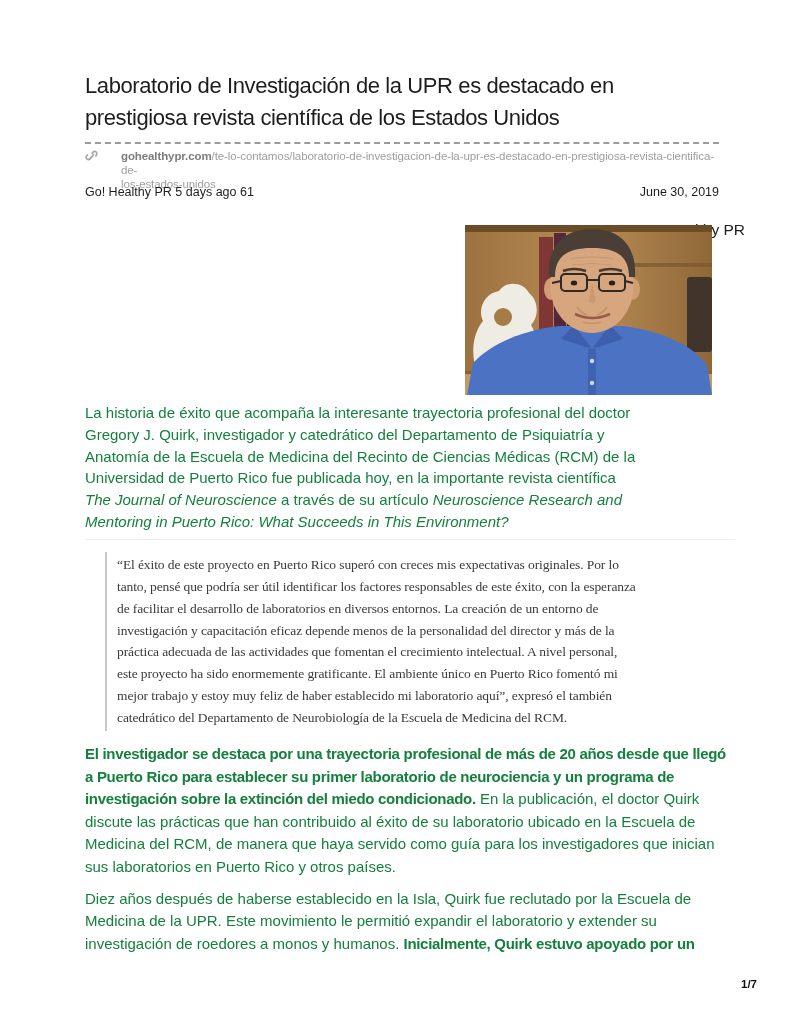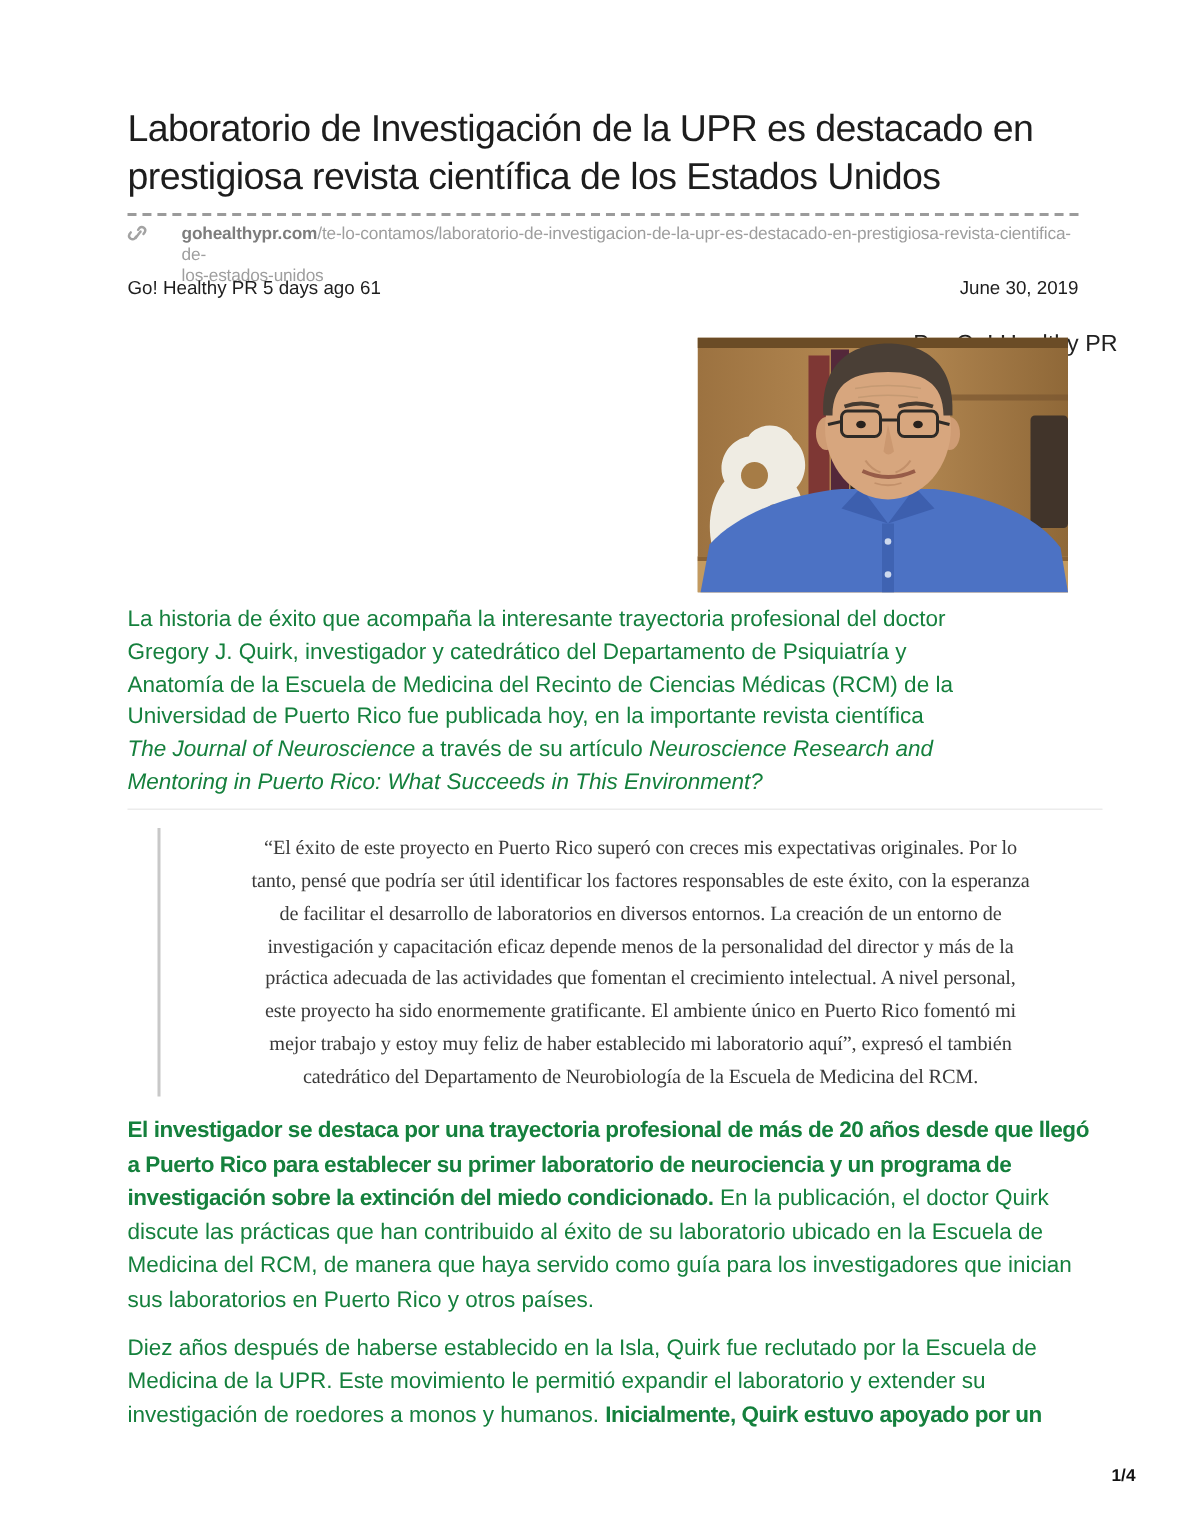--- a/index.html
+++ b/index.html
@@ -1,38 +1,38 @@
 <!DOCTYPE html>
 <html><head>
 <meta charset="utf-8">
 <style>
   html,body{margin:0;padding:0;background:#ffffff;}
   .page{position:relative;width:791px;height:1024px;background:#ffffff;overflow:hidden;
         font-family:"Liberation Sans","DejaVu Sans",sans-serif;color:#212121;}
   .content{position:absolute;left:85px;top:70px;width:660px;}
-  .title{margin:0;font-size:25px;line-height:32px;font-weight:400;letter-spacing:-0.4px;
+  .title{margin:0;font-size:22px;line-height:32px;font-weight:400;letter-spacing:-0.4px;
          color:#1d1d1d;white-space:pre-line;}
   .dashed-sep{margin-top:8px;width:634px;height:0;border-top:2px dashed #9b9b9b;}
   .source-row{margin-top:5px;display:flex;align-items:flex-start;gap:22px;width:640px;}
   .link-icon{flex:0 0 auto;margin-top:1px;transform:rotate(-8deg);}
   .source-url{font-size:11.5px;line-height:14px;letter-spacing:-0.1px;color:#9e9e9e;
               white-space:pre-line;cursor:pointer;}
   .source-url strong{color:#7d7d7d;font-weight:700;}
   .meta-row{margin-top:-6px;display:flex;justify-content:space-between;align-items:baseline;
             width:634px;font-size:12.5px;line-height:15px;color:#1d1d1d;position:relative;}
   .hero{position:relative;margin-top:20px;height:182px;}
   .byline{margin:0;font-size:15.5px;line-height:19px;text-align:right;}
   .photo{position:absolute;left:380px;top:5px;width:247px;height:170px;}
   .para{margin:0;width:660px;font-size:15px;line-height:21.8px;color:#15803d;white-space:pre-line;}
   .para em{font-style:italic;}
   .para strong{font-weight:700;letter-spacing:-0.3px;}
   .thin-sep{margin-top:6px;width:650px;height:0;border-top:1px solid #ececec;}
   .quote{margin:12px 0 0 20px;padding:2px 0 2px 10px;border-left:2px solid #c8c8c8;width:620px;
          font-family:"Liberation Serif","DejaVu Serif",serif;font-size:13.5px;line-height:21.9px;
-         letter-spacing:-0.1px;color:#3a3a3a;white-space:pre-line;text-align:center;}
+         letter-spacing:-0.1px;color:#3a3a3a;white-space:pre-line;}
   .para2{margin-top:12px;line-height:22.6px;}
   .para3{margin-top:9px;line-height:22.6px;}
   .page-indicator{position:absolute;right:34px;top:978px;font-size:11.5px;font-weight:700;color:#111;}
 </style>
 </head>
 <body>
 
 <div class="page">
   <div class="content">
 
@@ -158,14 +158,14 @@
 discute las prácticas que han contribuido al éxito de su laboratorio ubicado en la Escuela de
 Medicina del RCM, de manera que haya servido como guía para los investigadores que inician
 sus laboratorios en Puerto Rico y otros países.</span></p>
 
     <p class="para para3"><span>Diez años después de haberse establecido en la Isla, Quirk fue reclutado por la Escuela de
 Medicina de la UPR. Este movimiento le permitió expandir el laboratorio y extender su
 investigación de roedores a monos y humanos. </span><strong>Inicialmente, Quirk estuvo apoyado por un</strong></p>
 
   </div>
 
-  <div class="page-indicator">1/4</div>
+  <div class="page-indicator">1/7</div>
 </div>
 
 </body></html>

